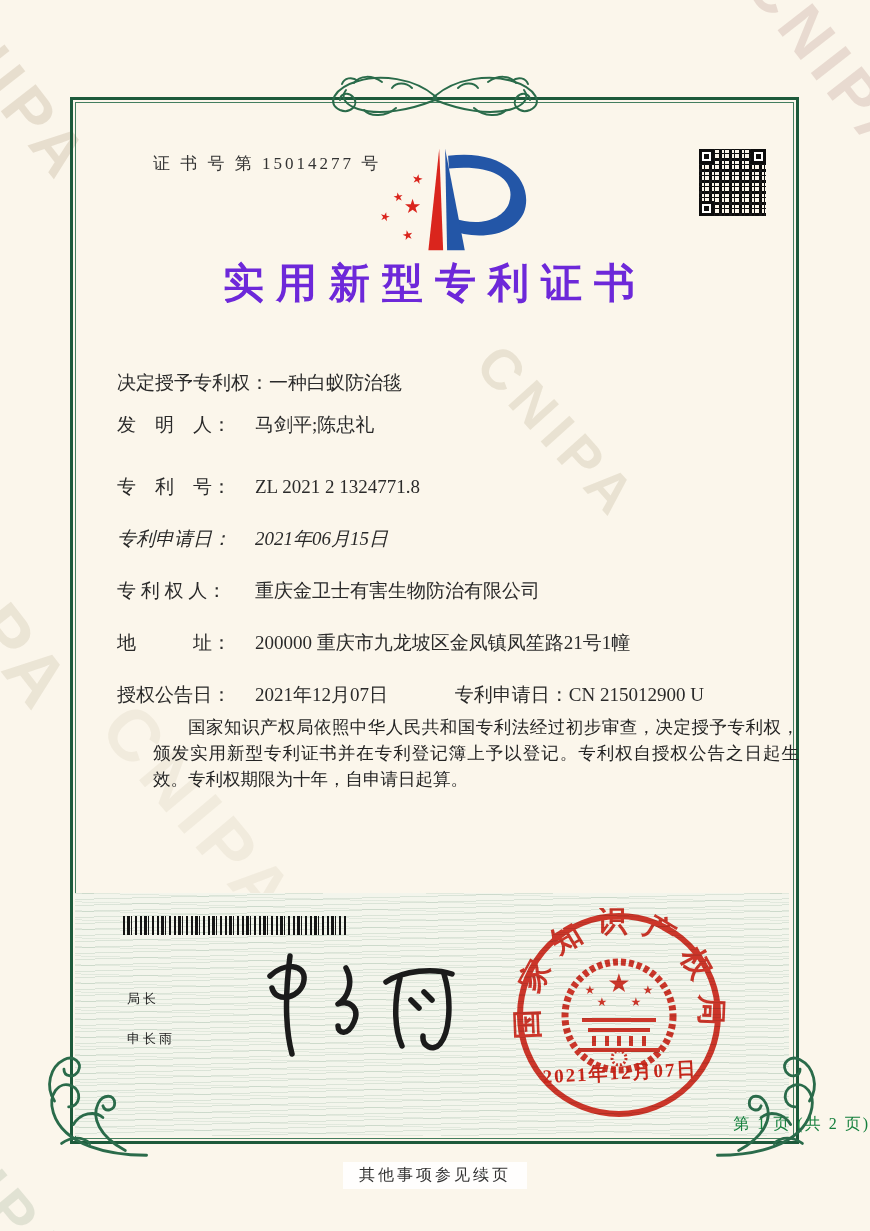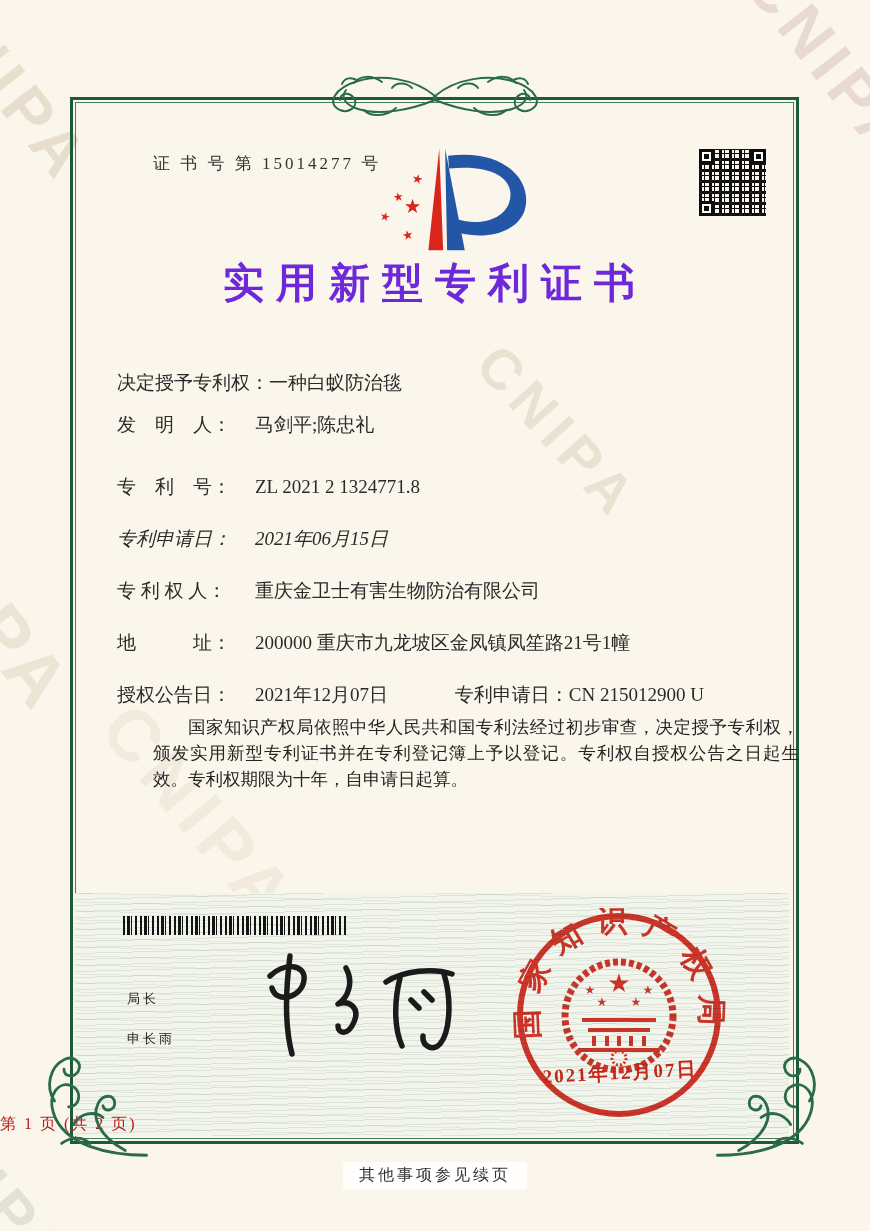--- a/index.html
+++ b/index.html
@@ -44,22 +44,22 @@
   .barcode{position:absolute;left:123px;top:916px;width:224px;height:19px;z-index:3;
     background:repeating-linear-gradient(90deg,
       #141414 0 2px,transparent 2px 4px,#141414 4px 7px,transparent 7px 8px,
       #141414 8px 9px,transparent 9px 12px,#141414 12px 14px,transparent 14px 17px);}
   .officer{position:absolute;left:127px;z-index:3;font-size:13px;letter-spacing:3px;color:#1e1e1e;}
   .signature{position:absolute;left:248px;top:942px;width:235px;height:125px;z-index:3;}
   .seal{position:absolute;left:512px;top:908px;width:214px;height:214px;z-index:4;mix-blend-mode:multiply;}
   .seal svg{position:absolute;left:0;top:0;}
   .sealdate{position:absolute;left:18px;top:152px;width:180px;text-align:center;z-index:5;
             font-size:19px;font-weight:bold;color:#d3281c;letter-spacing:2px;transform:rotate(-3deg);}
-  .pageinfo{position:absolute;left:0;right:0;top:1114px;text-align:left;font-size:16px;
-            letter-spacing:2px;color:#b91c1c;z-index:3;}
+  .pageinfo{position:absolute;left:0;right:0;top:1114px;text-align:right;font-size:16px;
+            letter-spacing:2px;color:#15803d;z-index:3;}
   .contnote{position:absolute;left:0;right:0;top:1162px;text-align:center;z-index:3;}
   .contnote span{display:inline-block;background:rgba(255,255,255,.9);padding:3px 16px;
                  font-size:16px;letter-spacing:3px;color:#333;}
   
   .ornament{z-index:4;}
 </style>
 </head>
 <body>
 
 <span class="wm" style="left:-38px;top:-34px;font-size:64px;transform:rotate(52deg);color:rgba(200,184,160,.38);">CNIPA</span>

